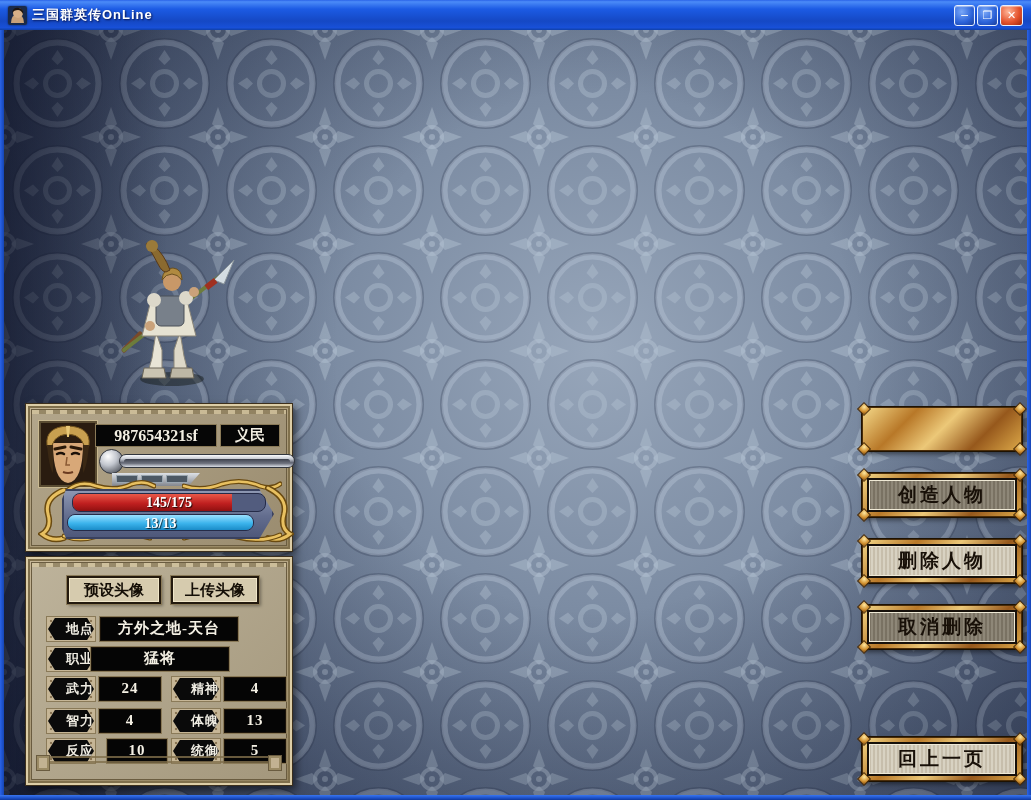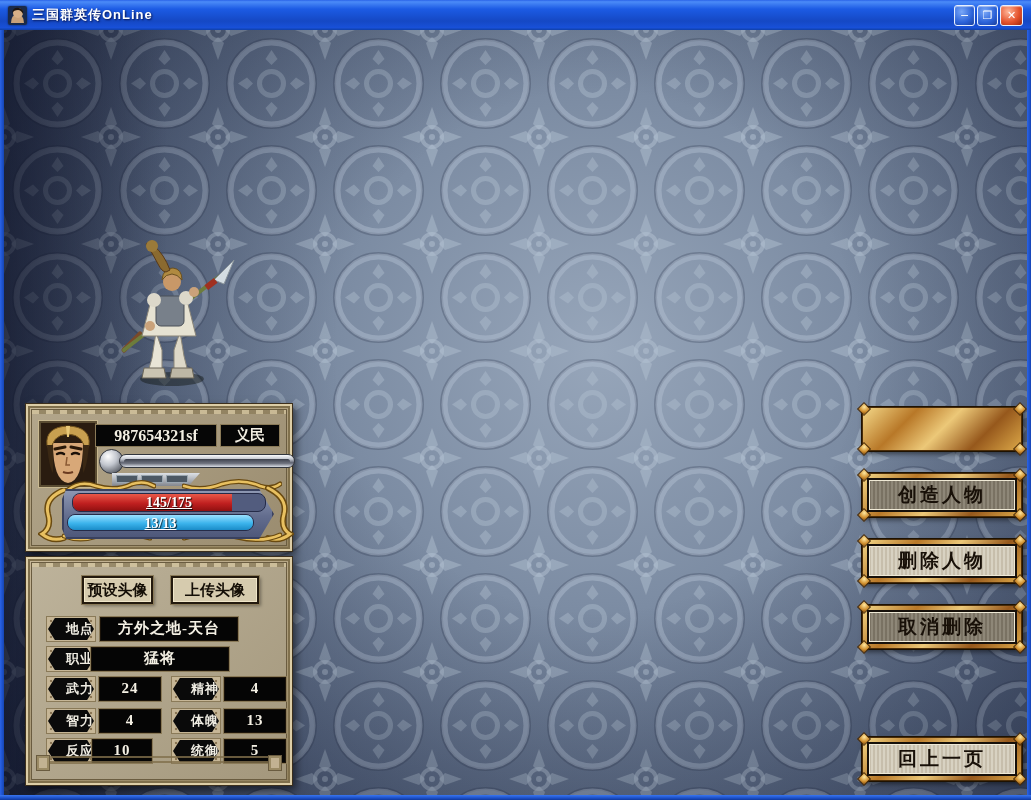--- a/index.html
+++ b/index.html
@@ -77,38 +77,38 @@
     clip-path:polygon(2% 0,93% 0,100% 50%,93% 100%,2% 100%,0 80%,0 20%); }
   .bar { position:absolute; border:1px solid #252b48; border-radius:8px; overflow:hidden;
     background:#525c7e; }
   .bar .fill { height:100%; }
   .hp-bar { left:40px; top:83px; width:194px; height:19px; }
   .hp-bar .fill { background:linear-gradient(180deg,#e85848,#c02020 55%,#901010); }
   .mp-bar { left:35px; top:104px; width:187px; height:17px; }
   .mp-bar .fill { background:linear-gradient(180deg,#9ae0ff,#3cb4ec 55%,#1a8cc8); }
   .bar .bar-text { position:absolute; inset:0; text-align:center; color:#fff;
     font:bold 14px "Liberation Serif","DejaVu Serif",serif; line-height:18px;
-    text-shadow:1px 1px 1px rgba(0,0,0,.8);text-decoration:underline; }
+    text-shadow:1px 1px 1px rgba(0,0,0,.8); }
   .flourish { position:absolute; pointer-events:none; }
 
   .level-row { position:absolute; left:3px; top:131px; width:256px; height:16px; }
   .lv-label { position:absolute; left:0; top:3px; color:#3a2c18; font:bold 9px "Liberation Serif",serif;
     text-shadow:0 1px 0 rgba(255,240,200,.5); }
   .lv-box, .exp-bar, .pct-box { position:absolute; top:0; height:16px; background:#050505;
     border:1px solid #8a7a58; color:#f2eee2; font:bold 12px "Liberation Serif","DejaVu Serif",serif;
     line-height:14px; text-align:center; }
   .lv-box { left:17px; width:26px; }
   .exp-bar { left:45px; width:162px; }
   .pct-box { left:209px; width:48px; font-size:11px; }
 
   
   .avatar-btn { position:absolute; top:13px; height:28px; background:#d6cbae; cursor:pointer;
     border:2px solid #241a0e; box-shadow:0 0 0 1px #8a7a58, inset 0 0 0 1px #f0e6c8, 2px 2px 3px rgba(0,0,0,.35);
     color:#140e06; font:bold 15px "Liberation Serif","DejaVu Serif",serif; text-align:center; line-height:23px; }
-  .avatar-btn.b1 { left:50px; width:71px; }
+  .avatar-btn.b1 { left:35px; width:94px; }
   .avatar-btn.b2 { left:139px; width:88px; }
 
   .badge { position:absolute; width:48px; height:24px; background:#c6b696;
     background-image:radial-gradient(circle at 4px 4px, rgba(90,65,30,.55) 1.2px, transparent 1.6px),
                      radial-gradient(circle at 44px 4px, rgba(90,65,30,.55) 1.2px, transparent 1.6px),
                      radial-gradient(circle at 4px 20px, rgba(90,65,30,.55) 1.2px, transparent 1.6px),
                      radial-gradient(circle at 44px 20px, rgba(90,65,30,.55) 1.2px, transparent 1.6px);
     box-shadow:0 0 0 1px #8a7a58; }
   .badge-core { position:absolute; inset:1px; background:#0a0a0a; color:#efece2;
     clip-path:polygon(15% 0,85% 0,100% 50%,85% 100%,15% 100%,0 50%);
@@ -322,21 +322,21 @@
         </div>
         <div class="vbox" style="left:67px;top:146px;width:62px">4</div>
         <div class="badge" style="left:140px;top:146px">
           <span class="badge-core">体魄</span>
         </div>
         <div class="vbox" style="left:192px;top:146px;width:62px">13</div>
 
         <div class="badge" style="left:15px;top:176px">
           <span class="badge-core">反应</span>
         </div>
-        <div class="vbox" style="left:60px;top:176px;width:60px">10</div>
+        <div class="vbox" style="left:75px;top:176px;width:60px">10</div>
         <div class="badge" style="left:140px;top:176px">
           <span class="badge-core">统御</span>
         </div>
         <div class="vbox" style="left:192px;top:176px;width:62px">5</div>
 
         <div class="foot-line"></div>
         <div class="foot l"></div>
         <div class="foot r"></div>
       </div>
     </div>

